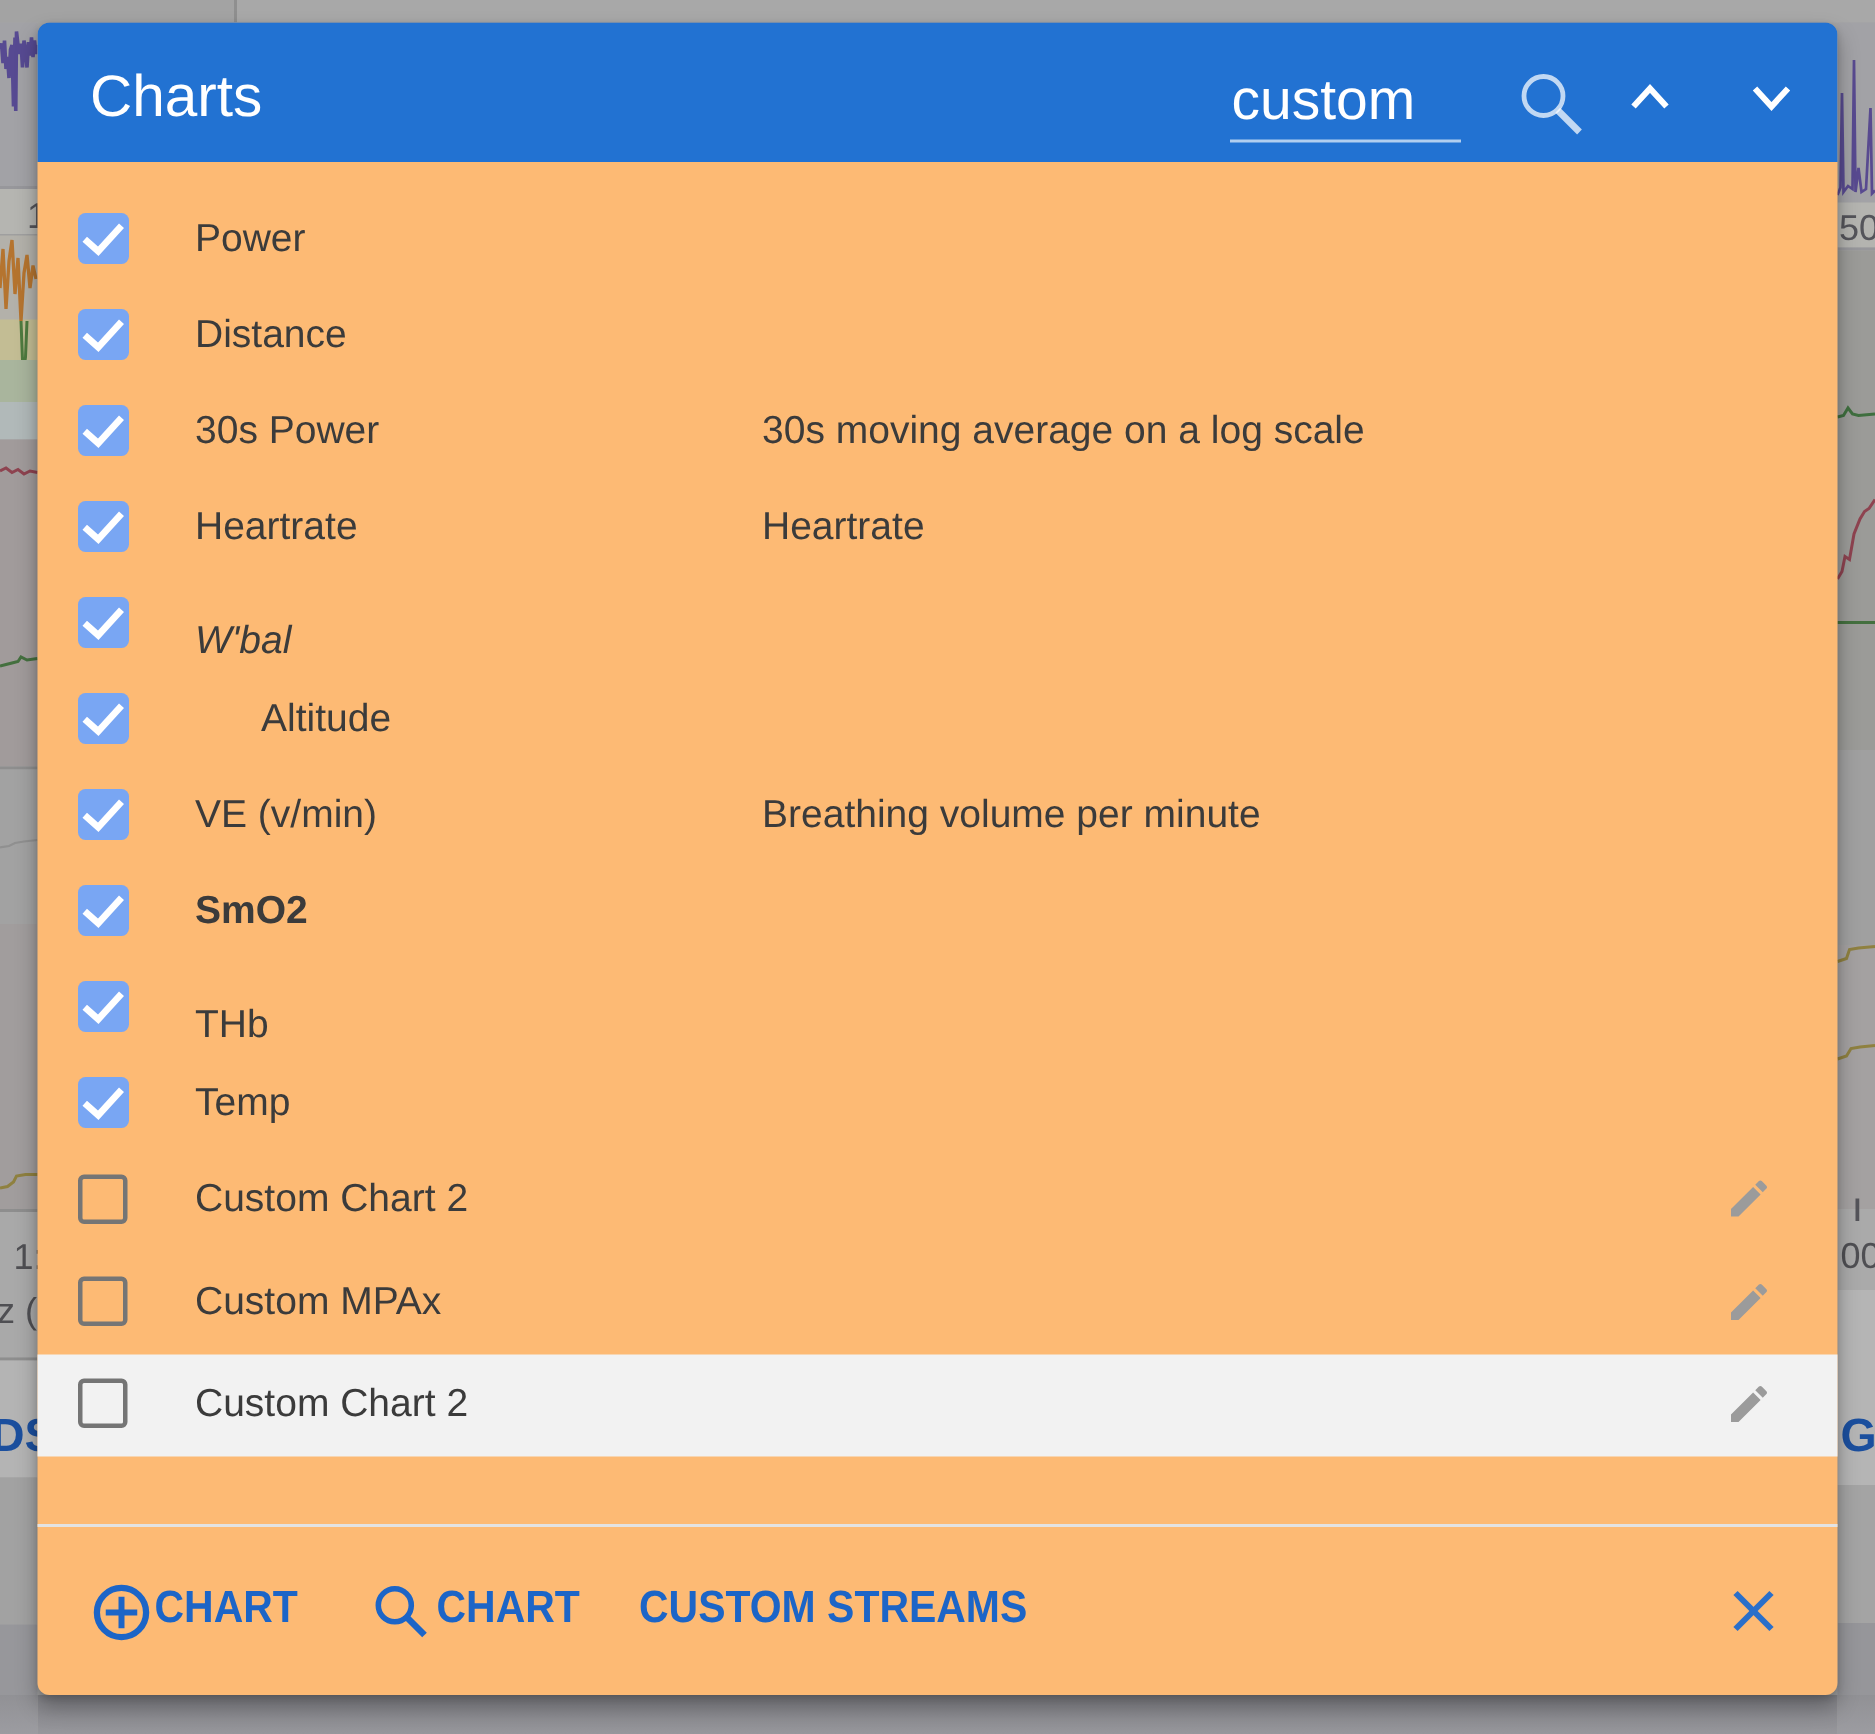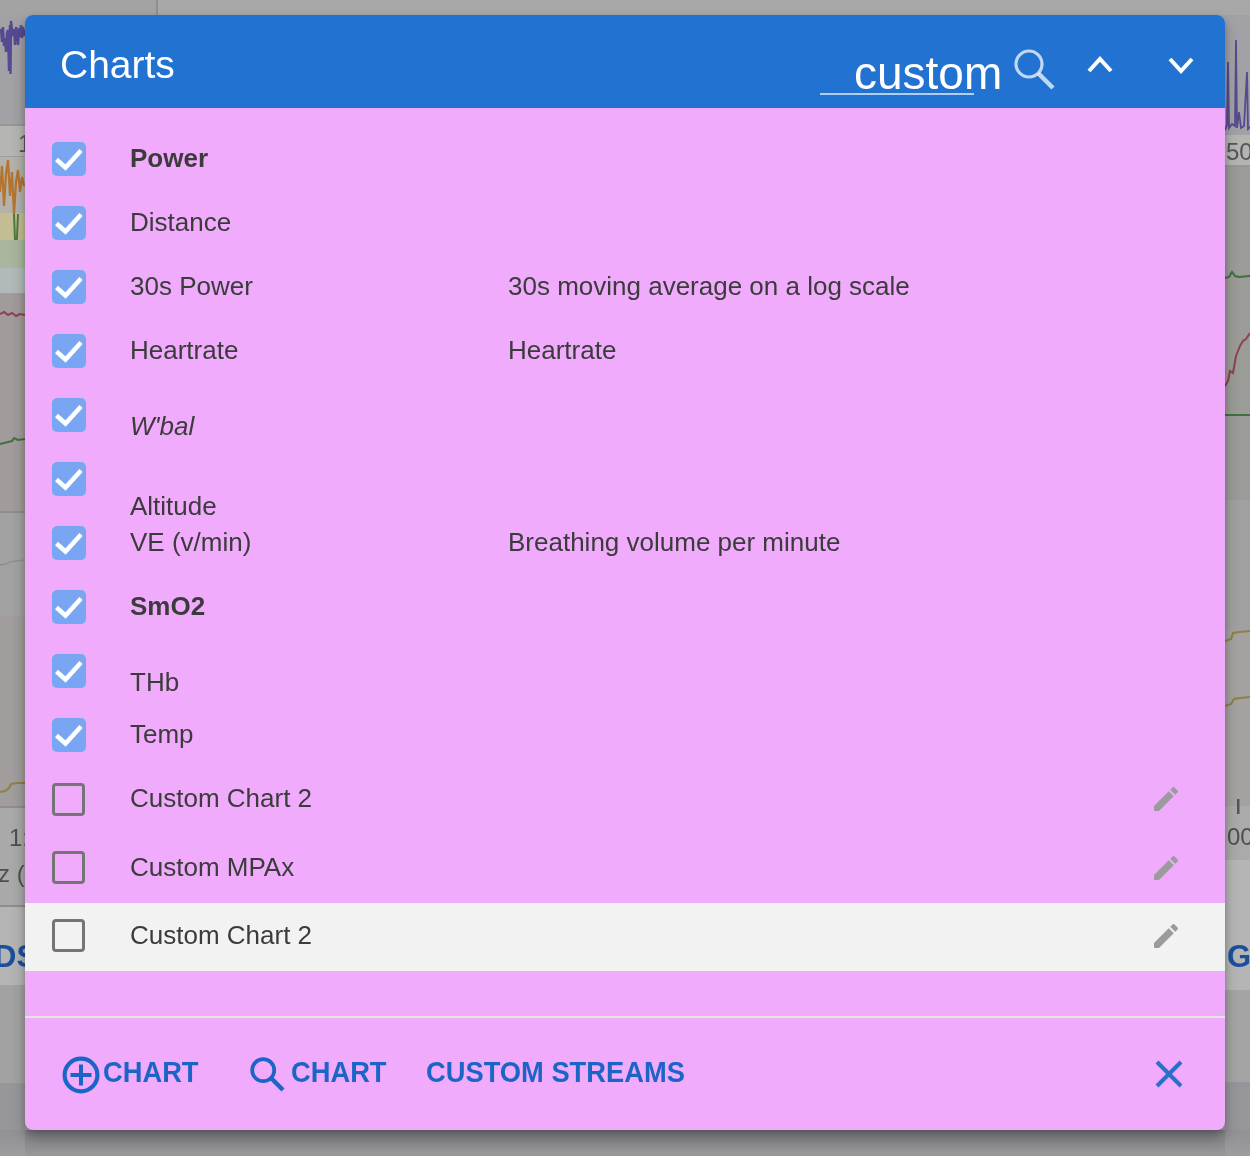--- a/index.html
+++ b/index.html
@@ -1,26 +1,26 @@
 <!DOCTYPE html>
 <html><head>
 <meta charset="utf-8">
 <style>
   html,body{margin:0;padding:0;}
   body{width:1250px;height:1156px;overflow:hidden;position:relative;
        font-family:"Liberation Sans", sans-serif;background:#a4a4a4;}
   .abs{position:absolute;}
   
   #modal{position:absolute;left:25px;top:15px;width:1200px;height:1115px;
-         background:#f0abfc;border-radius:8px;
+         background:#fdba74;border-radius:8px;
          box-shadow:0 8px 14px rgba(0,0,0,.28), 0 2px 5px rgba(0,0,0,.14);}
   #header{position:absolute;left:0;top:0;width:1200px;height:93px;background:#2272d2;
           border-radius:8px 8px 0 0;}
   #title{position:absolute;left:35px;top:28px;font-size:39px;color:#fff;letter-spacing:0px;}
-  #searchtext{position:absolute;left:829px;top:31px;font-size:46px;color:#fff;}
+  #searchtext{position:absolute;left:796px;top:31px;font-size:38px;color:#fff;}
   #searchline{position:absolute;left:795px;top:78px;width:154px;height:2px;background:rgba(255,255,255,0.65);}
   .cb{position:absolute;left:26.5px;width:34px;height:34px;border-radius:5px;background:#79a6f3;}
   .cb svg{position:absolute;left:0;top:0;}
   .ucb{position:absolute;left:27.3px;width:33px;height:33px;border-radius:4px;border:3px solid #757575;box-sizing:border-box;}
   .lbl{position:absolute;left:105px;font-size:26px;color:#3b3b3b;}
   .desc{position:absolute;left:473px;font-size:26px;color:#3b3b3b;margin-left:10px;}
   .pencil{position:absolute;left:1124.7px;width:32px;height:32px;}
   #hl{position:absolute;left:0;top:888px;width:1200px;height:68px;background:#f2f2f2;}
   #footdiv{position:absolute;left:0;top:1001px;width:1200px;height:2px;background:#e3e3e3;}
   .btntext{position:absolute;top:1040px;font-size:30px;font-weight:bold;color:#1c65c7;letter-spacing:0px;transform:scaleX(0.91);transform-origin:0 0;}
@@ -122,21 +122,21 @@
     </svg>
   </div>
 
   <div id="hl"></div>
   <div id="rows">
   <div class="cb" style="top:127px;">
         <svg width="34" height="34" viewBox="0 0 34 34">
           <polyline points="4.5,17.5 13.5,25.5 29,8.5" fill="none" stroke="#fff" stroke-width="4.5"></polyline>
         </svg>
       </div>
-  <div class="lbl" style="top:128px;font-weight:bold;">Power</div>
+  <div class="lbl" style="top:128px;">Power</div>
   <div class="cb" style="top:191px;">
         <svg width="34" height="34" viewBox="0 0 34 34">
           <polyline points="4.5,17.5 13.5,25.5 29,8.5" fill="none" stroke="#fff" stroke-width="4.5"></polyline>
         </svg>
       </div>
   <div class="lbl" style="top:192px;">Distance</div>
   <div class="cb" style="top:255px;">
         <svg width="34" height="34" viewBox="0 0 34 34">
           <polyline points="4.5,17.5 13.5,25.5 29,8.5" fill="none" stroke="#fff" stroke-width="4.5"></polyline>
         </svg>
@@ -154,21 +154,21 @@
         <svg width="34" height="34" viewBox="0 0 34 34">
           <polyline points="4.5,17.5 13.5,25.5 29,8.5" fill="none" stroke="#fff" stroke-width="4.5"></polyline>
         </svg>
       </div>
   <div class="lbl" style="top:396px;font-style:italic;">W'bal</div>
   <div class="cb" style="top:447px;">
         <svg width="34" height="34" viewBox="0 0 34 34">
           <polyline points="4.5,17.5 13.5,25.5 29,8.5" fill="none" stroke="#fff" stroke-width="4.5"></polyline>
         </svg>
       </div>
-  <div class="lbl" style="top:476px;">Altitude</div>
+  <div class="lbl" style="top:448px;margin-left:44px;">Altitude</div>
   <div class="cb" style="top:511px;">
         <svg width="34" height="34" viewBox="0 0 34 34">
           <polyline points="4.5,17.5 13.5,25.5 29,8.5" fill="none" stroke="#fff" stroke-width="4.5"></polyline>
         </svg>
       </div>
   <div class="lbl" style="top:512px;text-align:right;">VE (v/min)</div>
   <div class="desc" style="top:512px;">Breathing volume per minute</div>
   <div class="cb" style="top:575px;">
         <svg width="34" height="34" viewBox="0 0 34 34">
           <polyline points="4.5,17.5 13.5,25.5 29,8.5" fill="none" stroke="#fff" stroke-width="4.5"></polyline>

